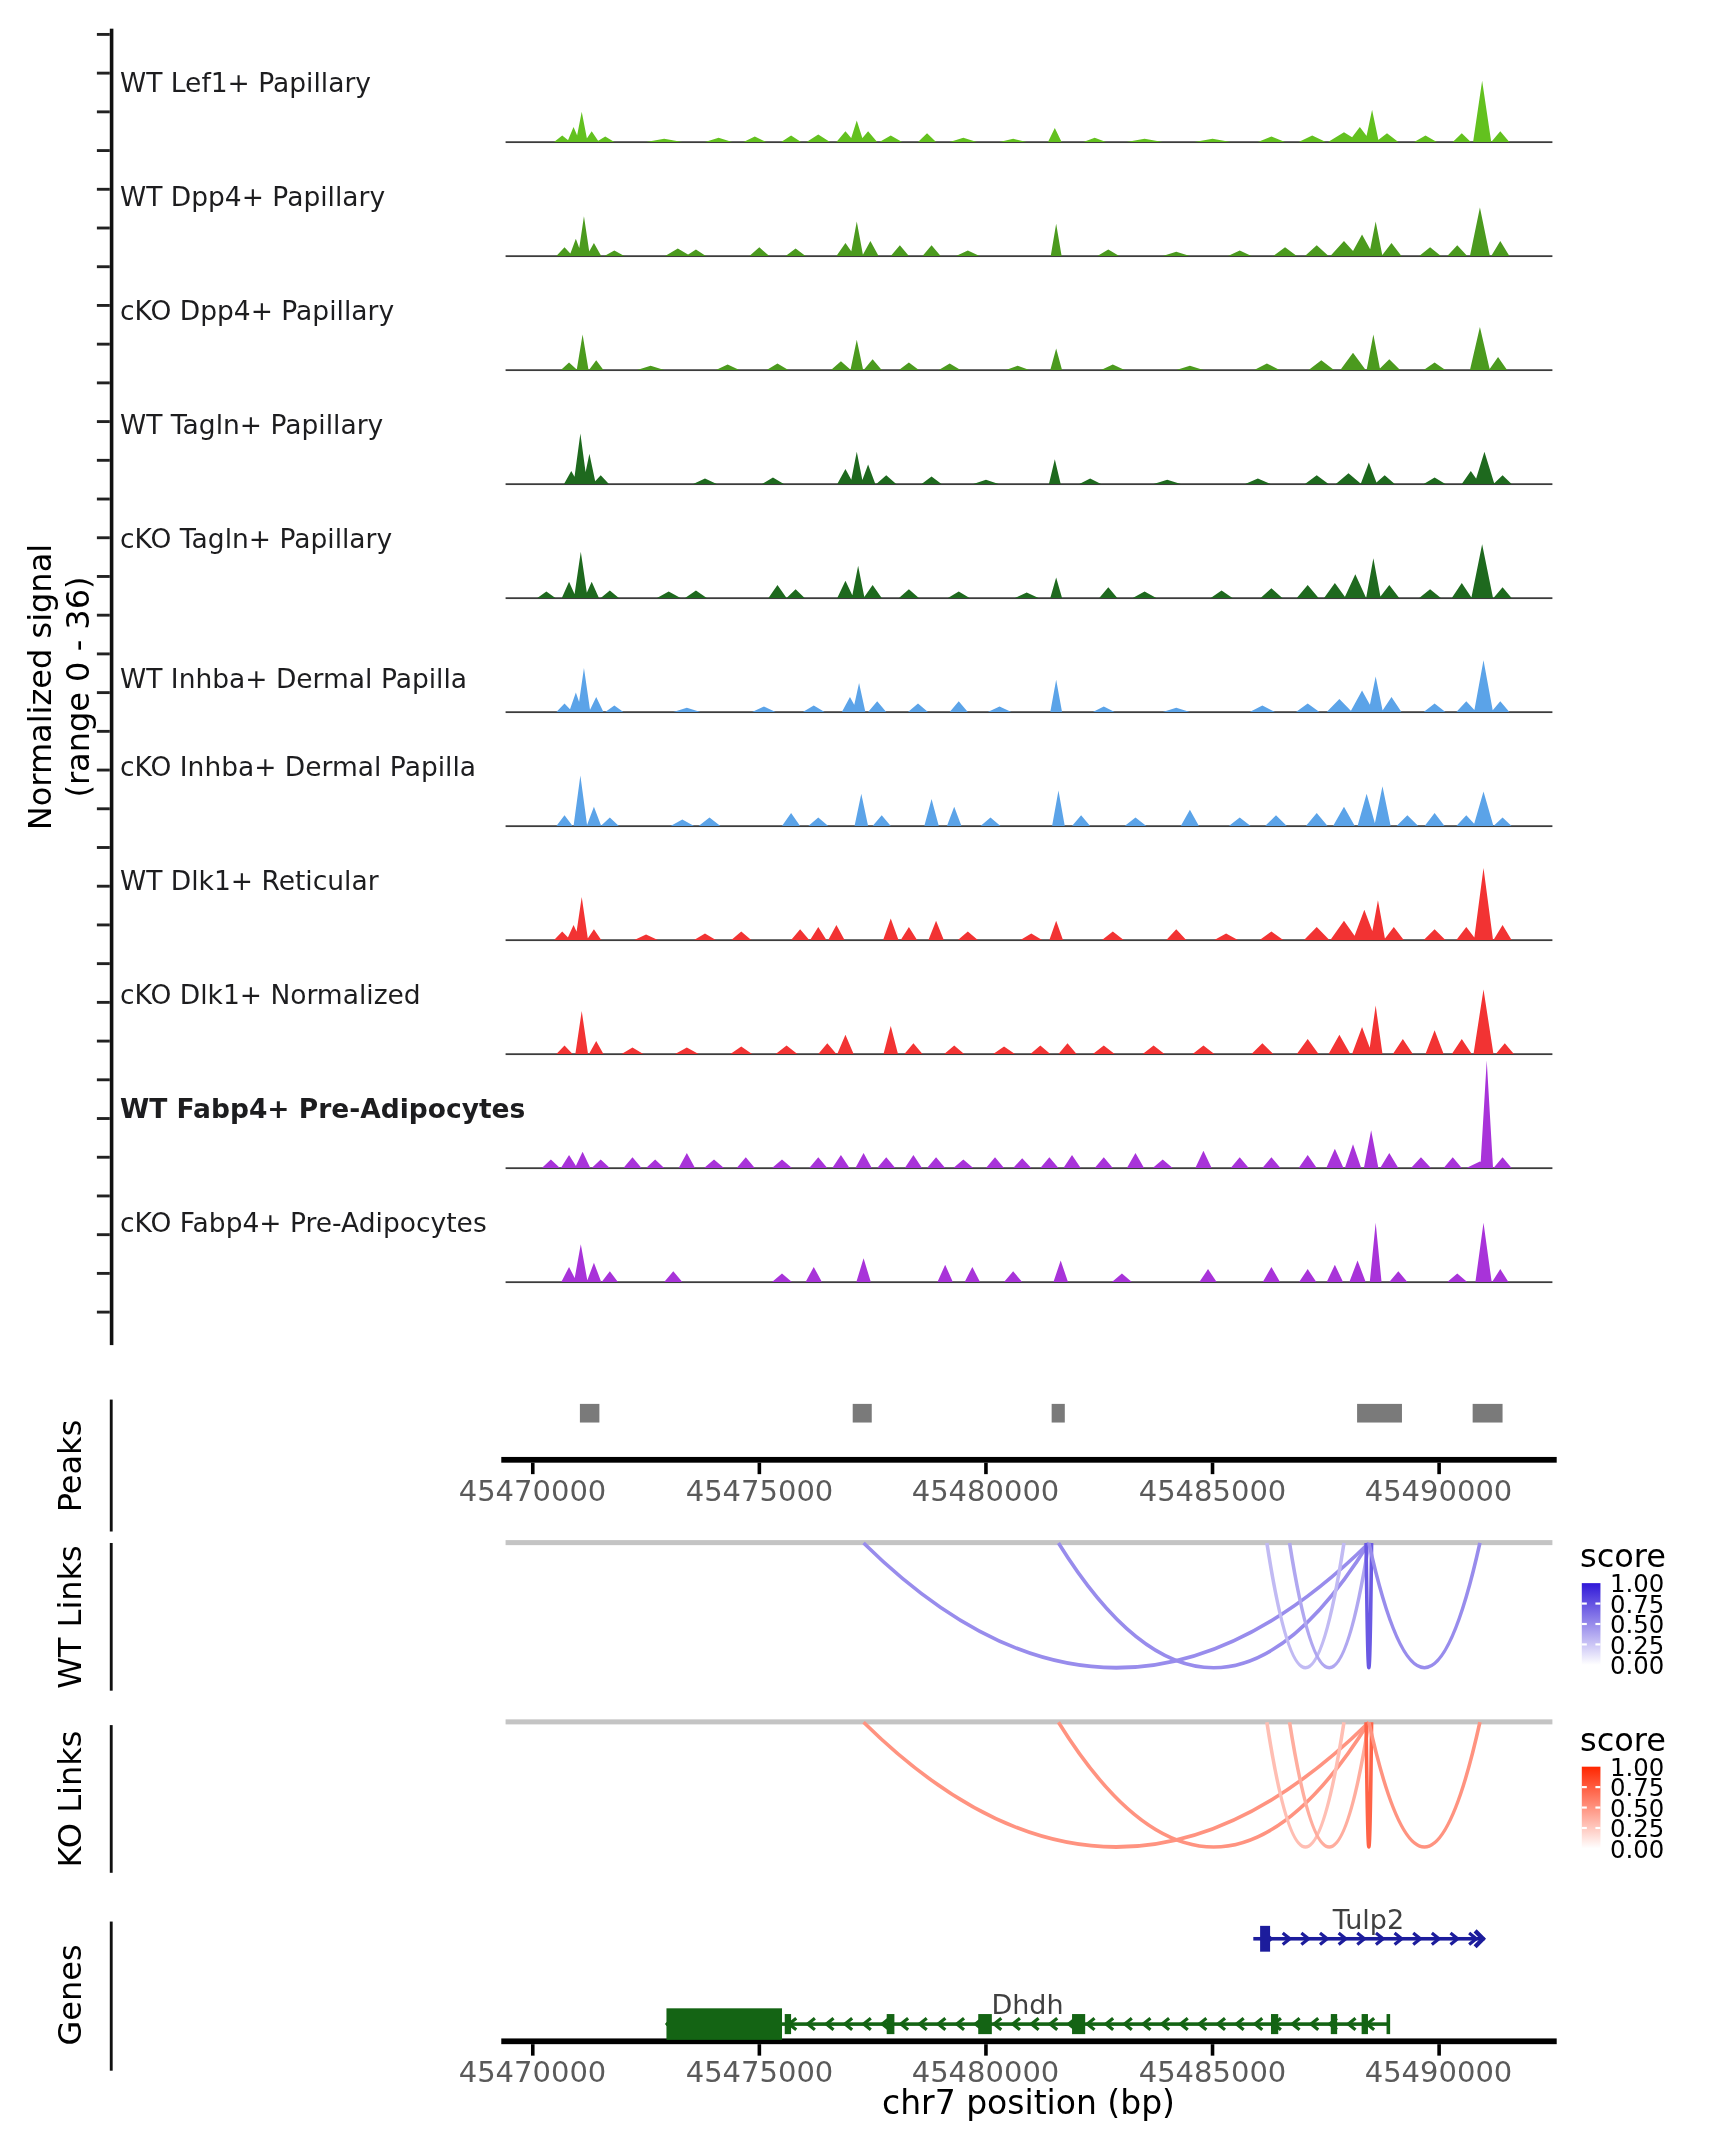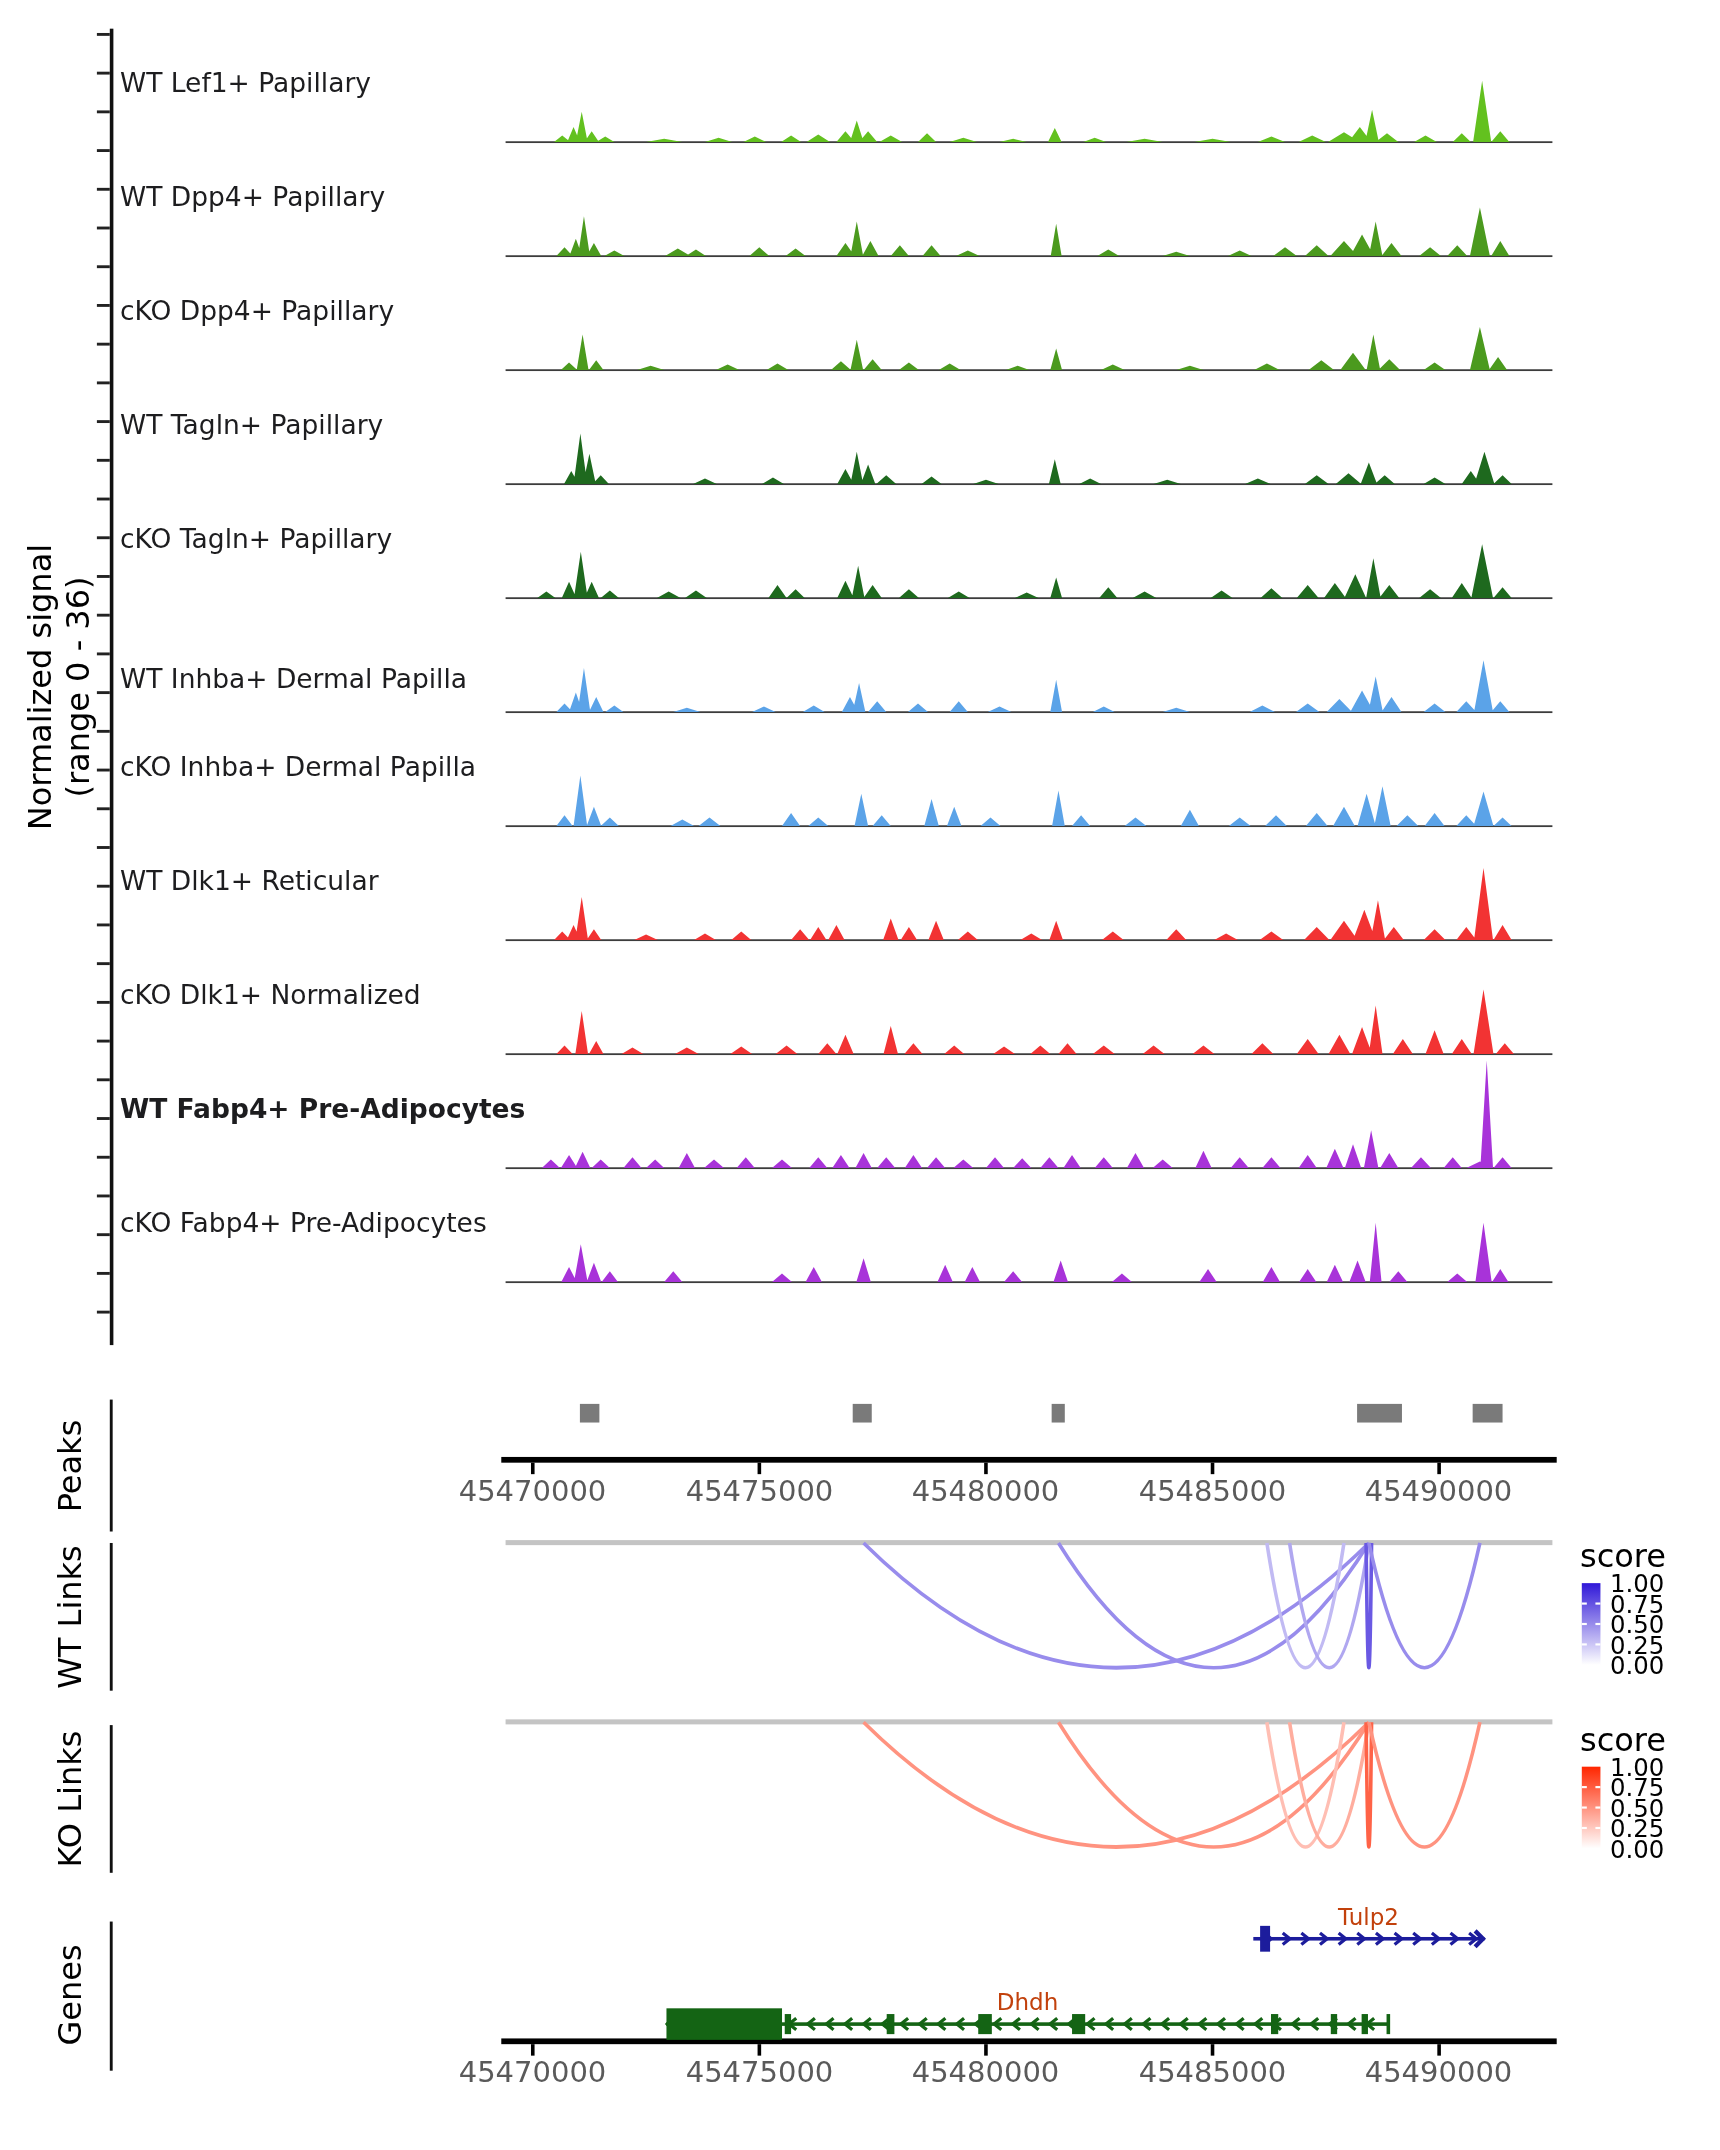--- a/index.html
+++ b/index.html
@@ -7,21 +7,21 @@
         font-family:"DejaVu Sans","Liberation Sans",sans-serif;overflow:hidden;}
   #fig{position:absolute;left:0;top:0;}
   .abs{position:absolute;}
   .track-label{font-size:26.5px;color:#1d1d1f;text-align:left;width:387px;left:120px;white-space:nowrap;}
   .tick-label{font-size:29px;color:#5a5a5a;text-align:center;width:201px;white-space:nowrap;}
   .rot{transform:rotate(-90deg);text-align:center;line-height:36px;height:36px;white-space:nowrap;}
   .section-label{font-size:32px;color:#000;width:574px;}
   .ylab{font-size:32px;color:#000;width:1004px;}
   .legend-title{font-size:32px;color:#000;white-space:nowrap;}
   .legend-tick{font-size:24.4px;color:#000;width:100px;white-space:nowrap;}
-  .gene-label{font-size:23px;color:#c2410c;text-align:center;width:215px;white-space:nowrap;}
+  .gene-label{font-size:27px;color:#404040;text-align:center;width:215px;white-space:nowrap;}
   .xlabel{font-size:33px;color:#000;text-align:center;width:645px;white-space:nowrap;}
 </style>
 </head>
 <body>
 
 <div id="page">
   <svg id="fig" width="1721" height="2151" viewBox="0 0 2400 3000">
       <rect x="153" y="40" width="5" height="1836" fill="#111"></rect>
       <rect x="135" y="46" width="18" height="4" fill="#222"></rect>
       <rect x="135" y="100" width="18" height="4" fill="#222"></rect>
@@ -208,20 +208,21 @@
   <div class="abs rot ylab" style="left:-424px;top:669px;">(range 0 - 36)</div>
 
   <div class="abs rot section-label" style="left:-217px;top:1448px;">Peaks</div>
   <div class="abs rot section-label" style="left:-217px;top:1599px;">WT Links</div>
   <div class="abs rot section-label" style="left:-217px;top:1781px;">KO Links</div>
   <div class="abs rot section-label" style="left:-217px;top:1977px;">Genes</div>
 
   <div class="abs legend-title" style="left:1580px;top:1537px;">score</div>
   <div class="abs legend-title" style="left:1580px;top:1721px;">score</div>
 
+  <div class="abs xlabel" style="left:706px;top:2083px;">chr7 position (bp)</div>
 <div class="abs track-label" style="top: 67px;">WT Lef1+ Papillary</div>
     <div class="abs track-label" style="top: 181px;">WT Dpp4+ Papillary</div>
     <div class="abs track-label" style="top: 295px;">cKO Dpp4+ Papillary</div>
     <div class="abs track-label" style="top: 409px;">WT Tagln+ Papillary</div>
     <div class="abs track-label" style="top: 523px;">cKO Tagln+ Papillary</div>
     <div class="abs track-label" style="top: 637px; margin-top: 26px;">WT Inhba+ Dermal Papilla</div>
     <div class="abs track-label" style="top: 751px;">cKO Inhba+ Dermal Papilla</div>
     <div class="abs track-label" style="top: 865px;">WT Dlk1+ Reticular</div>
     <div class="abs track-label" style="top: 979px;">cKO Dlk1+ Normalized</div>
     <div class="abs track-label" style="top: 1093px; font-weight: bold;">WT Fabp4+ Pre-Adipocytes</div>

